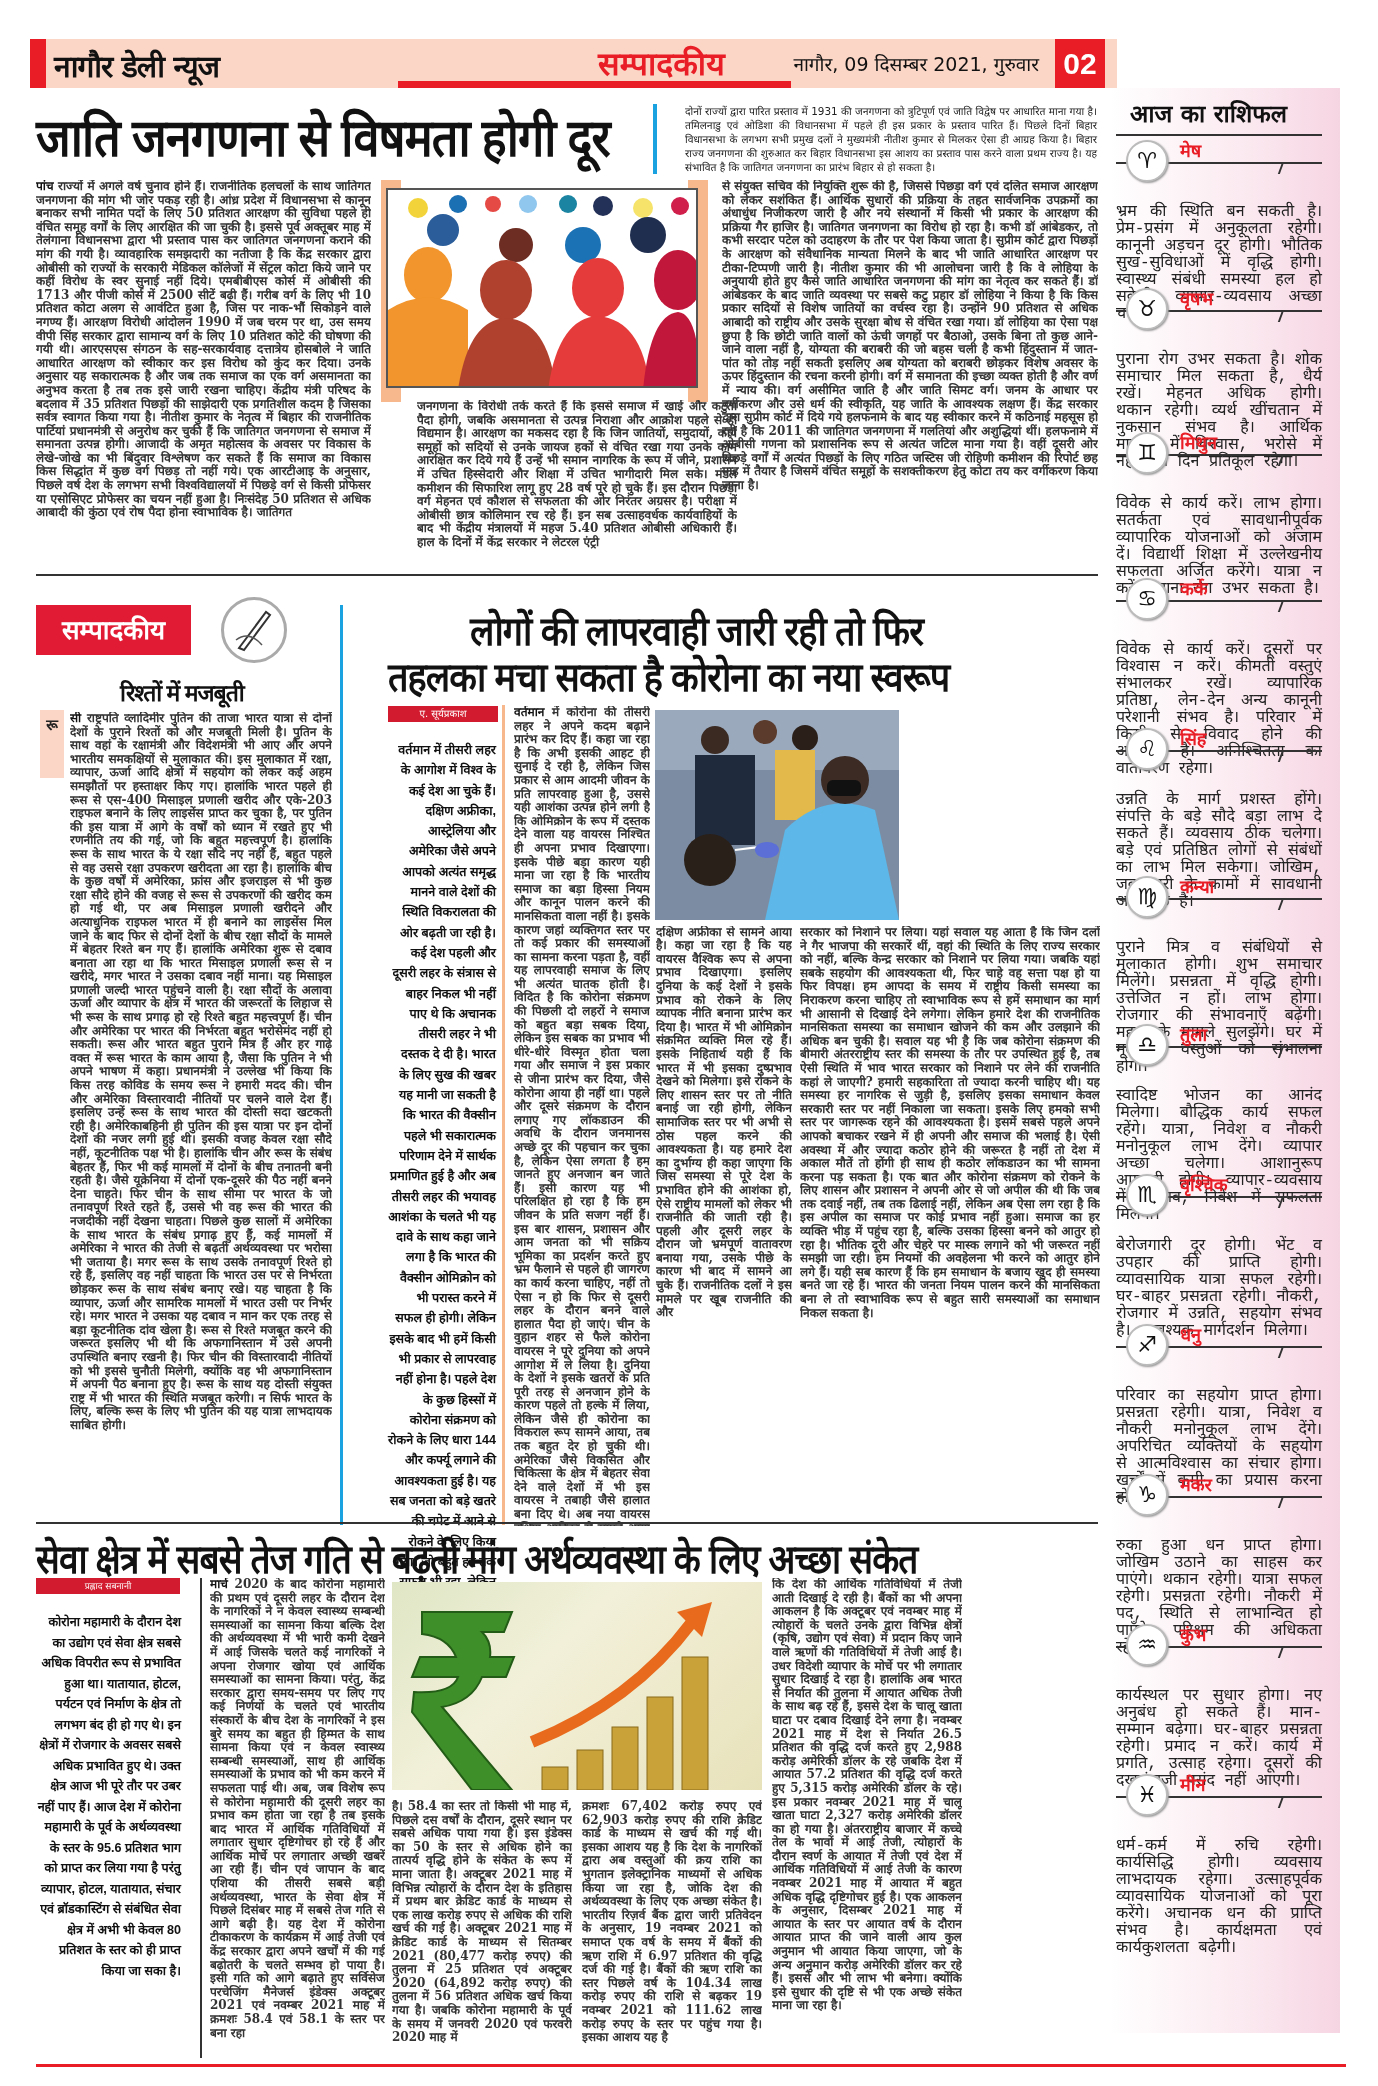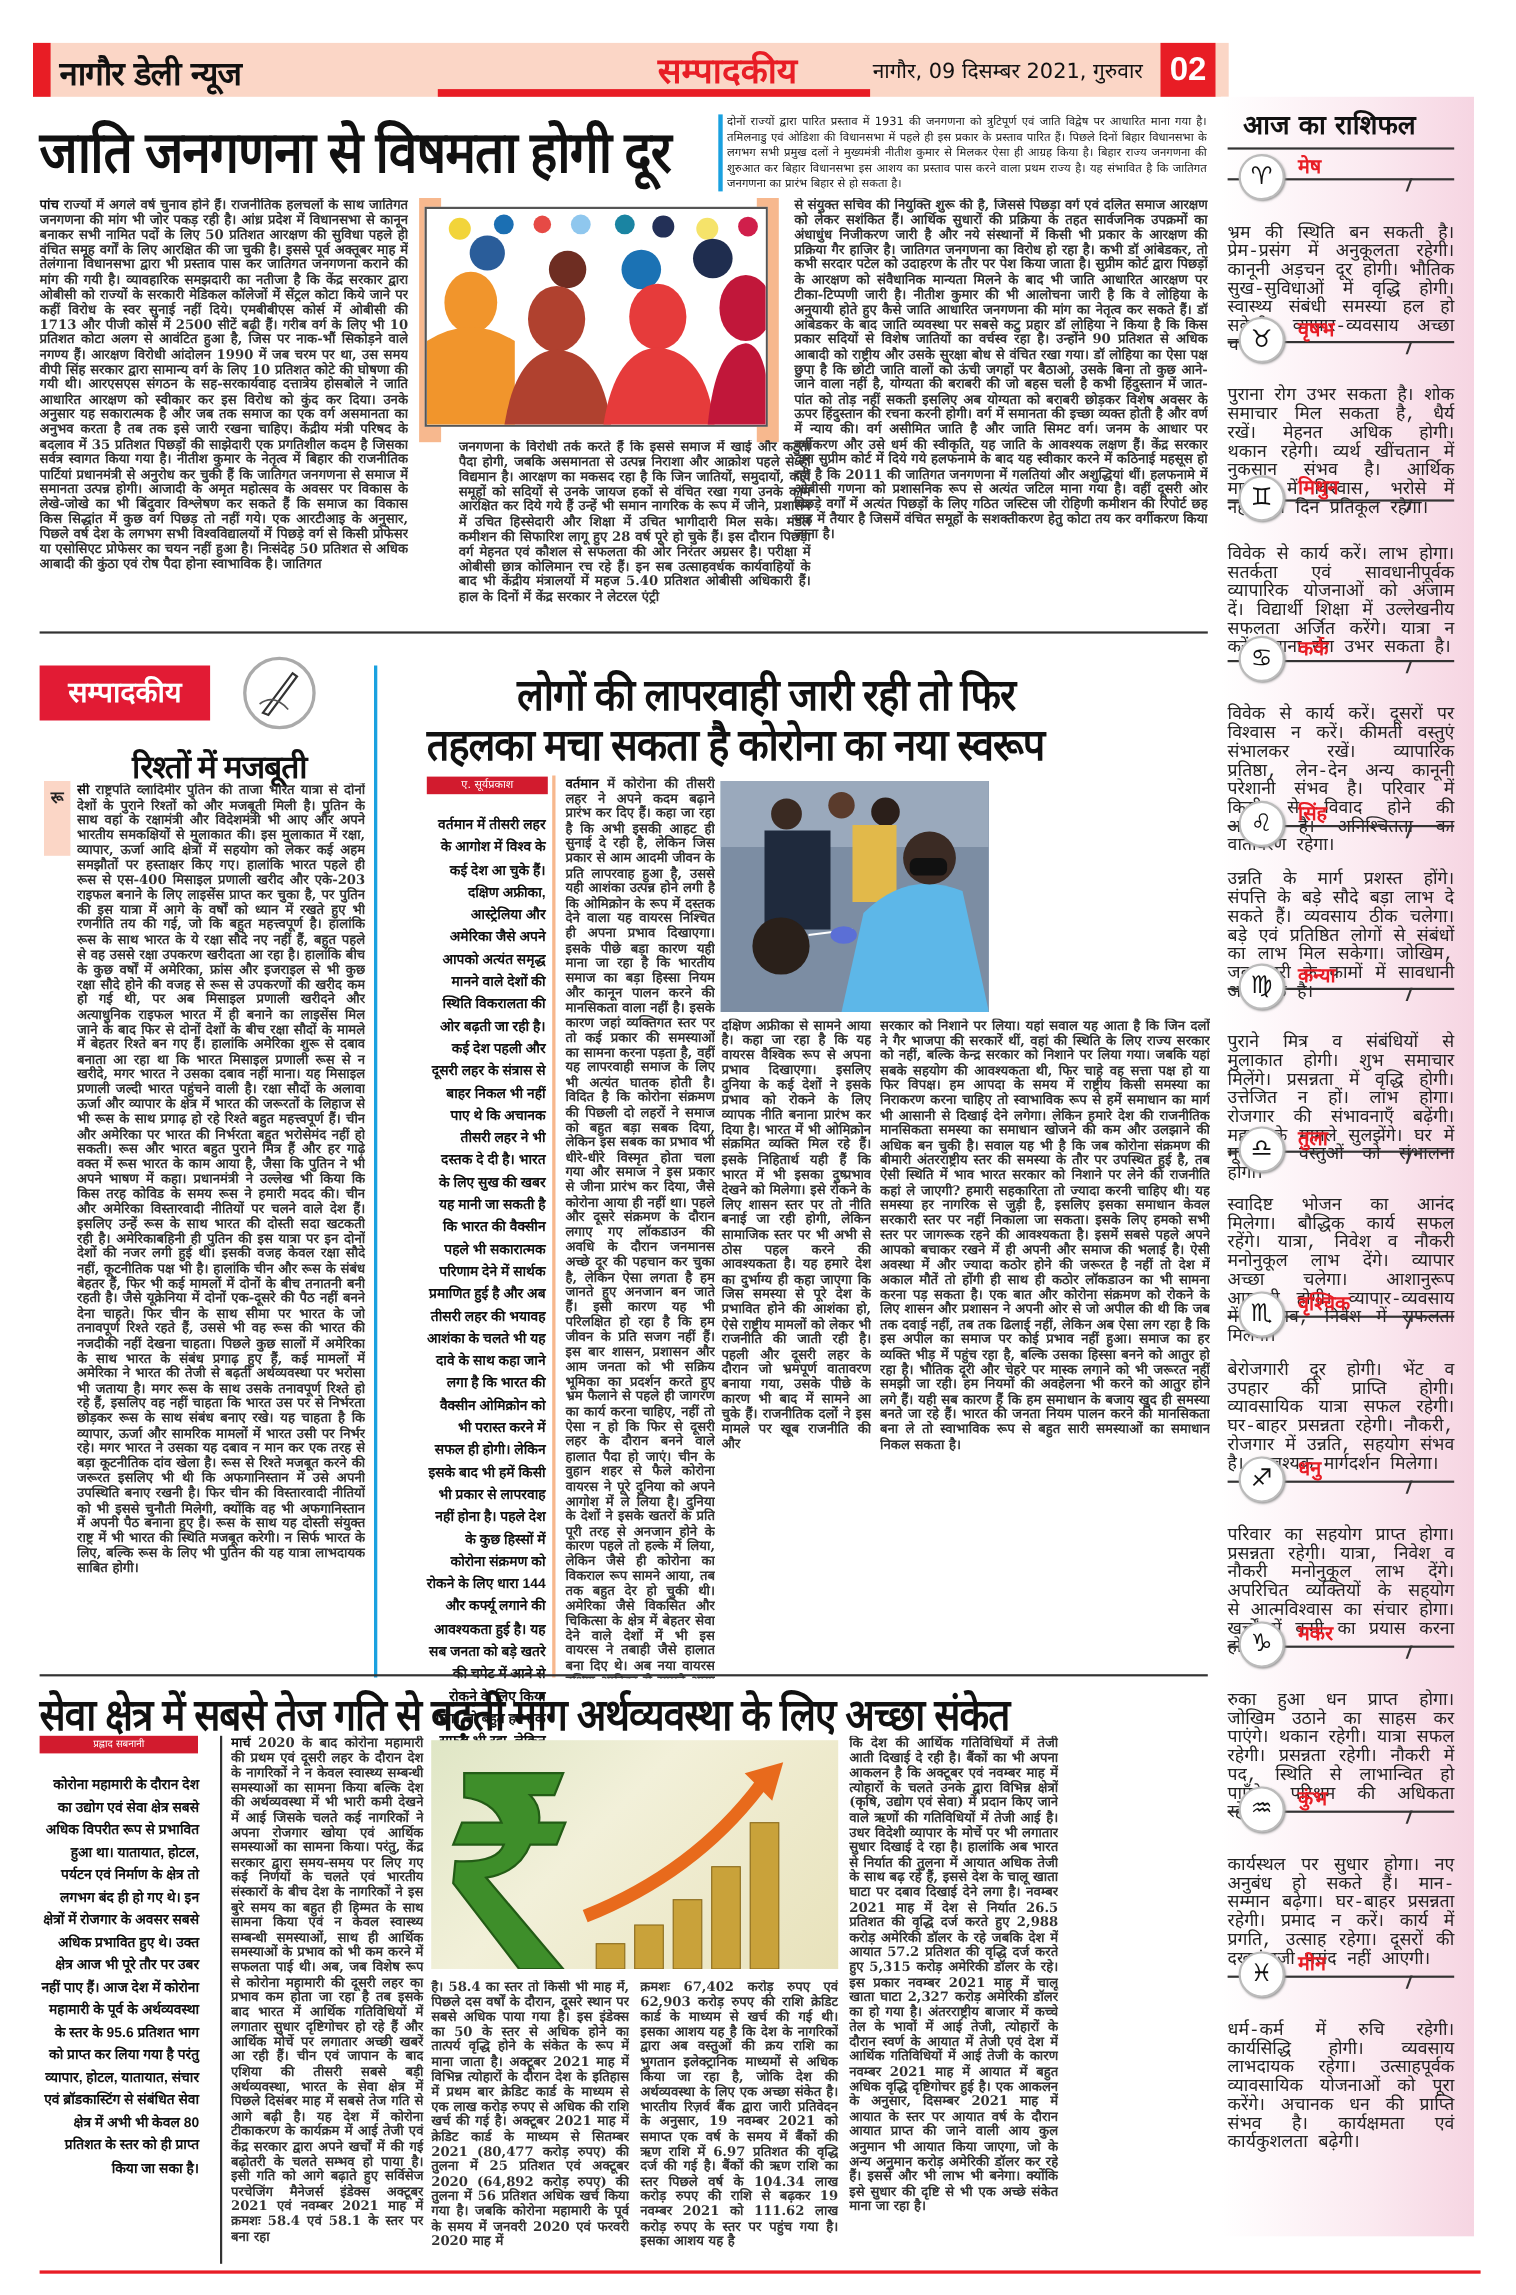--- a/index.html
+++ b/index.html
@@ -15,33 +15,33 @@
   .masthead .dateline { position: absolute; right: 78px; top: 12px; font-size: 19px; color: #111; }
   .masthead .pageno { position: absolute; right: 12px; top: 0; width: 50px; height: 49px; background: #e81d25; color: #fff; font-weight: bold; font-size: 30px; text-align: center; line-height: 49px; font-family: "Liberation Sans", sans-serif; }
 
   
   .txt { font-family: "DejaVu Serif", serif; font-size: 12px; line-height: 13.6px; color: #333; text-align: justify; font-weight: bold; }
   .txt b { color: #111; }
   .headline { font-family: "Liberation Sans", sans-serif; font-weight: bold; color: #111; letter-spacing: -1px; transform-origin: left top; }
 
   
   #a1-head { position: absolute; left: 36px; top: 100px; font-size: 52px; transform: scaleX(0.9); }
-  #a1-deck { position: absolute; left: 653px; top: 104px; width: 444px; font-size: 10.4px; line-height: 14px; color: #222; padding-left: 4px; border-left: 4px solid #1aa1e0; text-align: justify; font-family: "DejaVu Sans", sans-serif; }
+  #a1-deck { position: absolute; left: 653px; top: 104px; width: 444px; font-size: 10.4px; line-height: 14px; color: #222; padding-left: 28px; border-left: 4px solid #1aa1e0; text-align: justify; font-family: "DejaVu Sans", sans-serif; }
   #a1-col1 { position: absolute; left: 36px; top: 180px; width: 335px; height: 380px; overflow: hidden; }
   #a1-img { position: absolute; left: 386px; top: 188px; width: 312px; height: 200px; border: 2px solid #555; overflow: hidden; background: #fff; }
   #a1-imgframe-l { position: absolute; left: 381px; top: 180px; width: 20px; height: 222px; background: #f7b88e; }
   #a1-imgframe-r { position: absolute; left: 688px; top: 180px; width: 20px; height: 222px; background: #f7b88e; }
   #a1-col2 { position: absolute; left: 386px; top: 400px; width: 320px; height: 160px; overflow: hidden; margin-left: 31px; }
   #a1-col3 { position: absolute; left: 722px; top: 180px; width: 376px; height: 380px; overflow: hidden; }
   .hrule { position: absolute; height: 2px; background: #333; }
 
   
   #ed-tag { position: absolute; left: 36px; top: 605px; width: 155px; height: 50px; background: #e21b34; color: #fff; font-family: "DejaVu Serif", serif; font-size: 26px; font-weight: bold; text-align: center; line-height: 50px; }
   #ed-pen { position: absolute; left: 221px; top: 597px; width: 66px; height: 66px; border-radius: 50%; border: 3px solid #aaa; background: #fff; }
-  #ed-head { position: absolute; left: 120px; top: 676px; font-size: 29px; }
+  #ed-head { position: absolute; left: 120px; top: 676px; font-size: 23px; }
   #ed-drop { position: absolute; left: 40px; top: 710px; width: 24px; height: 68px; background: #fbd6c6; font-family: "DejaVu Serif", serif; font-weight: bold; font-size: 15px; padding-top: 4px; text-align: center; }
   #ed-body { position: absolute; left: 70px; top: 712px; width: 262px; height: 815px; overflow: hidden; }
   #ed-rule { position: absolute; left: 340px; top: 605px; width: 3px; height: 920px; background: #1aa1e0; }
 
   
   #a2-head1 { position: absolute; left: 470px; top: 602px; font-size: 40px; transform: scaleX(0.9); }
   #a2-head2 { position: absolute; left: 388px; top: 648px; font-size: 40px; transform: scaleX(0.9); }
   #a2-byline { position: absolute; left: 388px; top: 706px; width: 110px; height: 16px; background: #d21b2e; color: #fff; font-size: 10px; text-align: center; line-height: 16px; }
   #a2-pull { position: absolute; left: 388px; top: 740px; width: 108px; font-family: "Liberation Sans", sans-serif; font-weight: bold; font-size: 12.6px; line-height: 20.3px; color: #111; text-align: right; }
   #a2-vrule { position: absolute; left: 502px; top: 705px; width: 3px; height: 820px; background: #f7b88e; }

